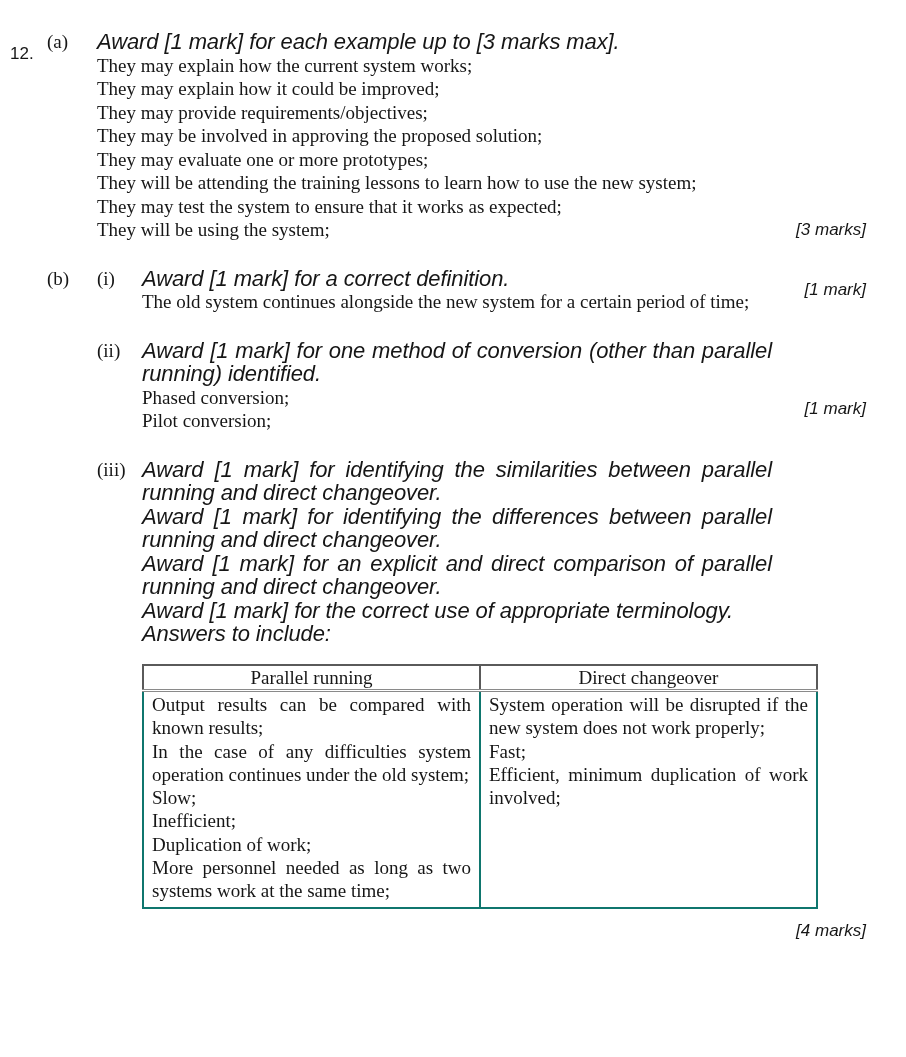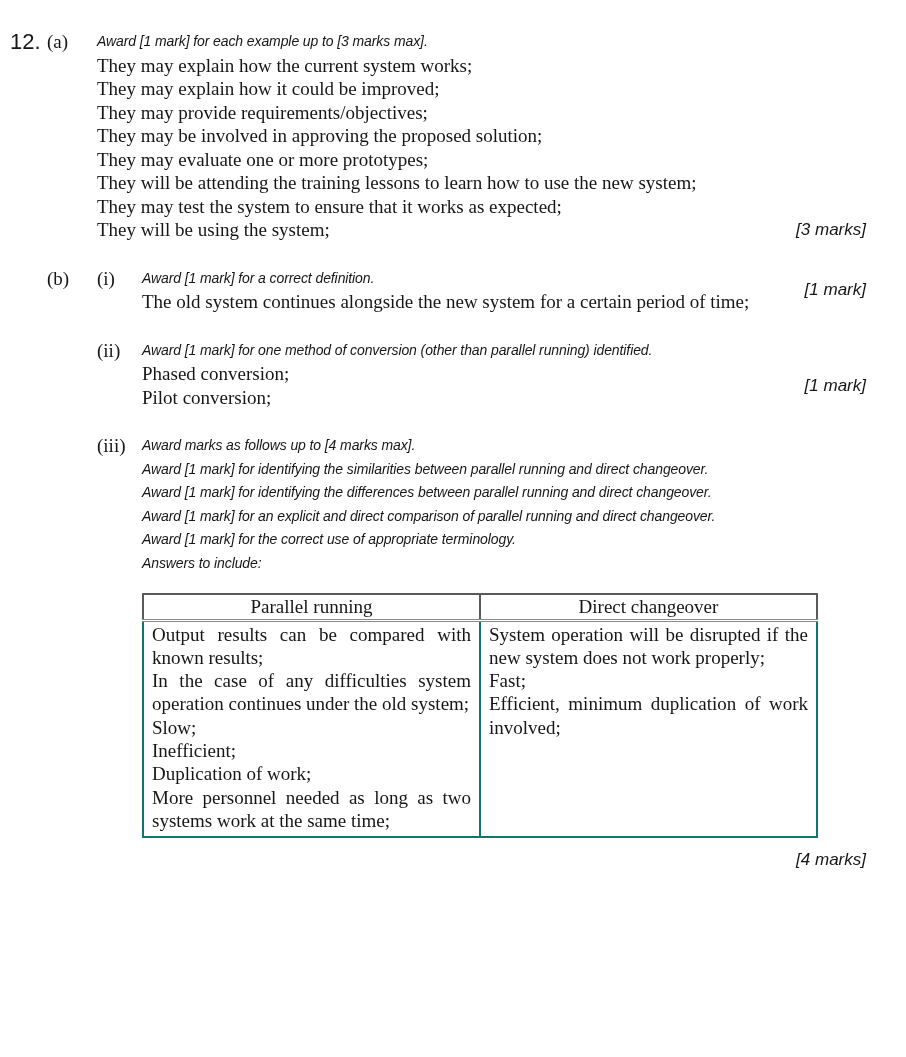--- a/index.html
+++ b/index.html
@@ -14,31 +14,32 @@
     font-size: 19px;
     line-height: 23.5px;
     padding-top: 30px;
     overflow: hidden;
   }
   .row { display: flex; align-items: flex-start; }
   .qnum {
     flex: 0 0 47px;
     padding-left: 10px;
     font-family: "Liberation Sans", sans-serif;
-    font-size: 22px;
+    font-size: 17px;
+    margin-top: 12px;
   }
   .plabel { flex: 0 0 50px; }
   .sublabel { flex: 0 0 45px; }
   .content-a { width: 769px; }
   .content-sub { width: 724px; position: relative; }
   .sub-wrap { width: 799px; }
   .instruction {
     font-family: "Liberation Sans", sans-serif;
     font-style: italic;
-    font-size: 14px;
+    font-size: 22px;
     letter-spacing: -0.1px;
   }
   .just { width: 630px; text-align: justify; }
   .answer { }
   .marks {
     font-family: "Liberation Sans", sans-serif;
     font-style: italic;
     font-size: 17px;
     white-space: nowrap;
   }
@@ -112,21 +113,20 @@
           <p class="instruction just">Award [1 mark] for one method of conversion (other than parallel running) identified.</p>
           <p class="answer">Phased conversion;</p>
           <p class="answer">Pilot conversion;</p>
           <span class="marks marks-abs">[1 mark]</span>
         </div>
       </div>
 
       <div class="row mt-block">
         <div class="sublabel">(iii)</div>
         <div class="content-sub">
-          <p class="instruction just">Award marks as follows up to [4 marks max].</p>
           <p class="instruction just">Award [1 mark] for identifying the similarities between parallel running and direct changeover.</p>
           <p class="instruction just">Award [1 mark] for identifying the differences between parallel running and direct changeover.</p>
           <p class="instruction just">Award [1 mark] for an explicit and direct comparison of parallel running and direct changeover.</p>
           <p class="instruction just">Award [1 mark] for the correct use of appropriate terminology.</p>
           <p class="instruction just">Answers to include:</p>
 
           <table class="answer-table">
             <thead>
               <tr>
                 <th>Parallel running</th>

